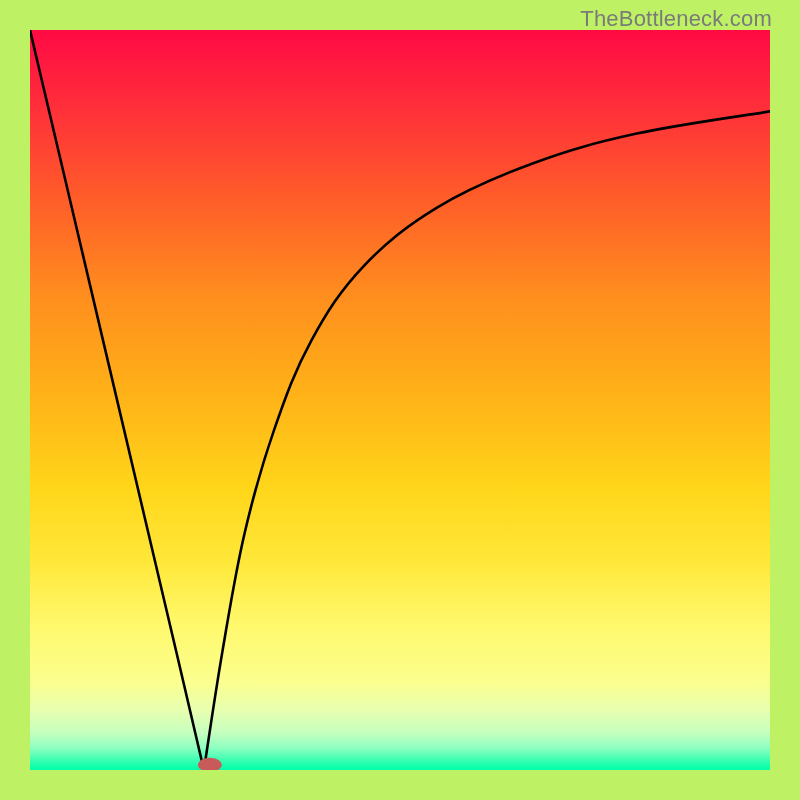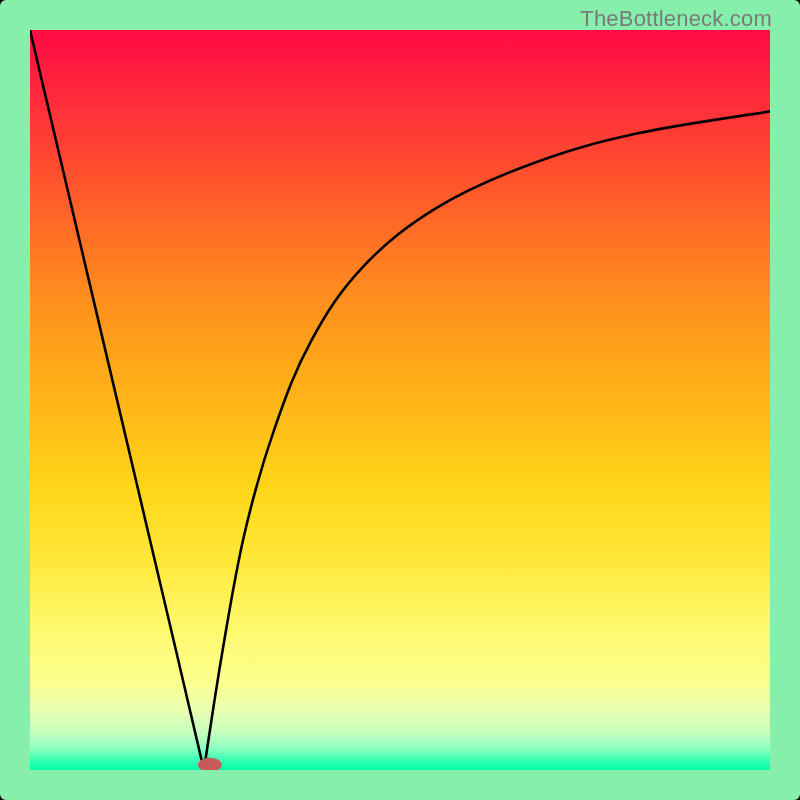--- a/index.html
+++ b/index.html
@@ -7,23 +7,22 @@
     padding: 0;
     width: 800px;
     height: 800px;
     overflow: hidden;
     background: #000;
     font-family: Arial, Helvetica, sans-serif;
   }
   .outer {
     width: 800px;
     height: 800px;
-    background: #86efac;
+    background: #bef264;
     position: relative;
-    border-radius: 6px;
   }
   .plot {
     position: absolute;
     left: 30px;
     top: 30px;
     width: 740px;
     height: 740px;
     overflow: hidden;
   }
   .grad {

